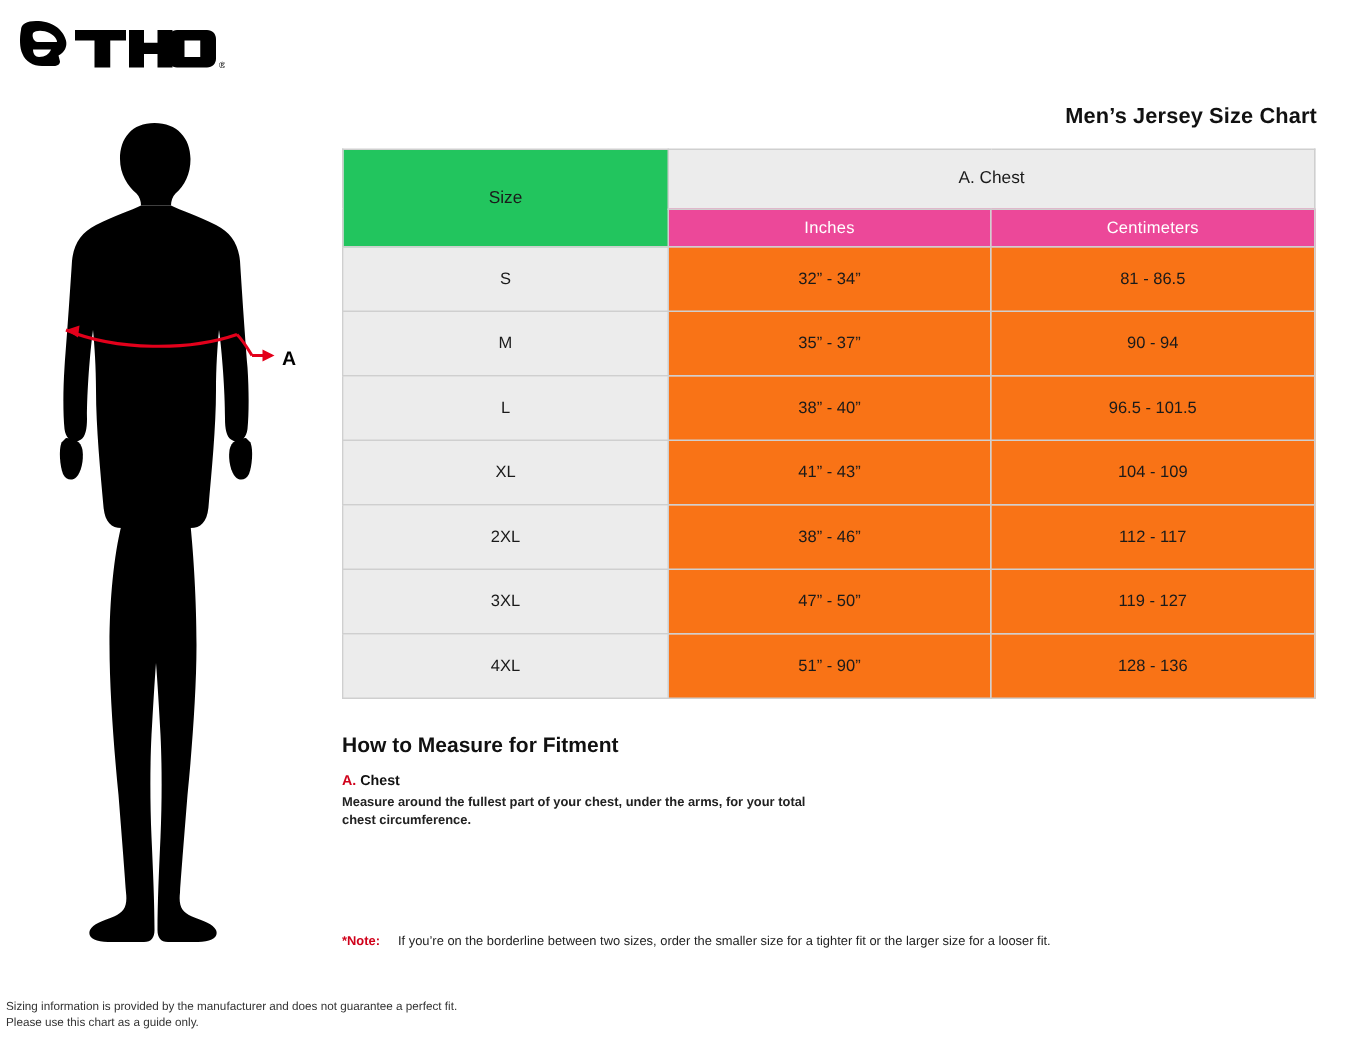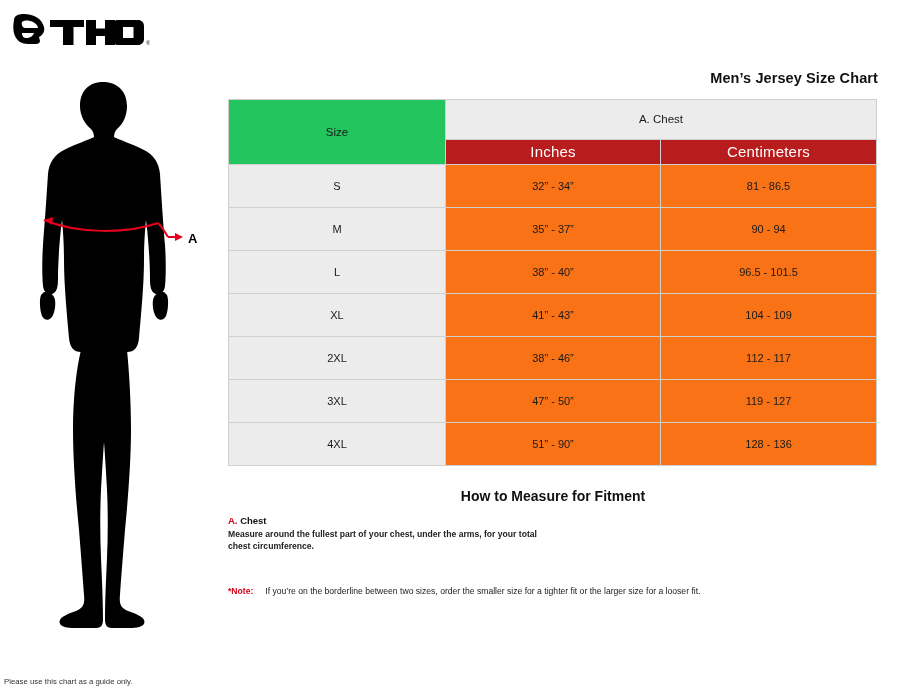--- a/index.html
+++ b/index.html
@@ -75,23 +75,23 @@
   }
   .hdr-chest {
     background: #ececec;
     font-size: 11.5px;
     color: #1a1a1a;
     height: 32px;
     vertical-align: middle;
     border-bottom: 1px solid #cfcfcf;
   }
   .hdr-sub {
-    background: #b91c1c;
+    background: #ec4899;
     color: #ffffff;
-    font-size: 15px;
+    font-size: 11px;
     font-weight: bold;
     height: 19px;
     vertical-align: middle;
     letter-spacing: 0.2px;
     border-left: 1px solid #000;
     border-right: 1px solid #000;
     border-top: 1px solid #000;
     border-bottom: 1px solid #000;
   }
   .row-size {
@@ -111,38 +111,37 @@
   }
   .col-in { width: 215px; }
   .col-cm { width: 216px; }
 
   
   .howto-title {
     font-size: 14px;
     font-weight: bold;
     color: #111111;
     margin: 22px 0 11px 0;
-    text-align: center;
   }
   .measure-label {
     font-size: 9.5px;
     font-weight: bold;
     color: #d0021b;
     margin-bottom: 3px;
   }
   .measure-label .lbl-text { color: #111111; }
   .measure-desc {
     font-size: 8.6px;
     color: #222222;
     line-height: 1.35;
     max-width: 330px;
     font-weight: bold;
   }
   .note {
-    margin-top: 34px;
+    margin-top: 70px;
     font-size: 8.6px;
     color: #222222;
   }
   .note .note-key {
     color: #d0021b;
     font-weight: bold;
   }
   .note .note-text { margin-left: 12px; }
 
   
@@ -290,14 +289,15 @@
     <div class="measure-desc">Measure around the fullest part of your chest, under the arms, for your total chest circumference.</div>
   </div>
 
   <div class="note">
     <span class="note-key">*Note:</span><span class="note-text">If you’re on the borderline between two sizes, order the smaller size for a tighter fit or the larger size for a looser fit.</span>
   </div>
 
 </div>
 
 <div class="footer">
+  <div>Sizing information is provided by the manufacturer and does not guarantee a perfect fit.</div>
   <div>Please use this chart as a guide only.</div>
 </div>
 
 </body></html>

